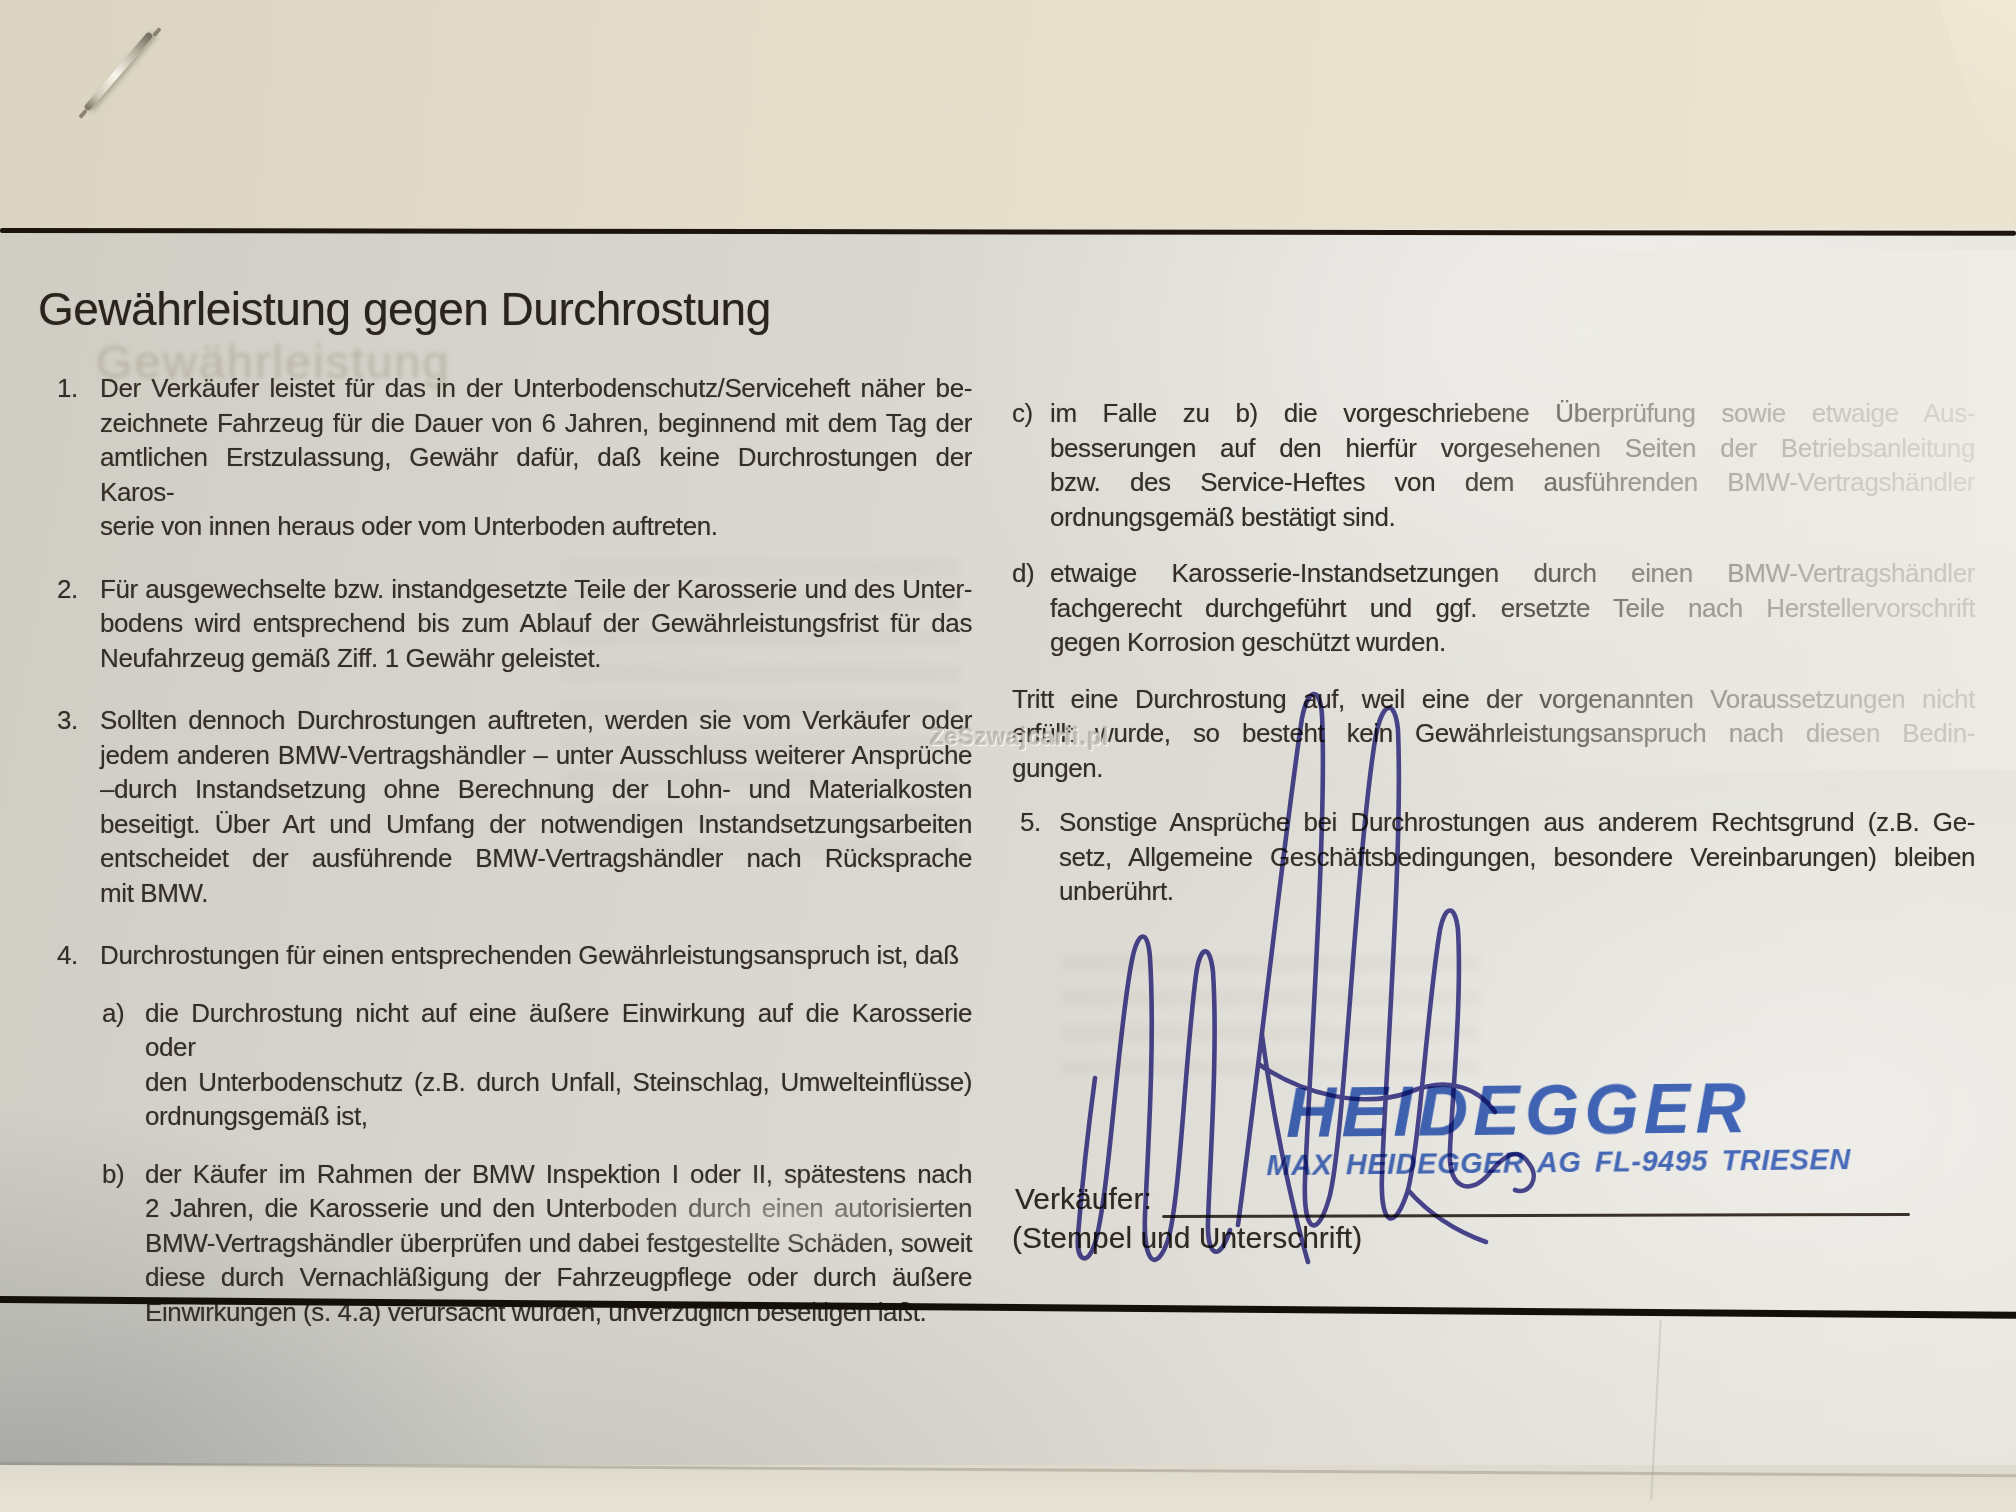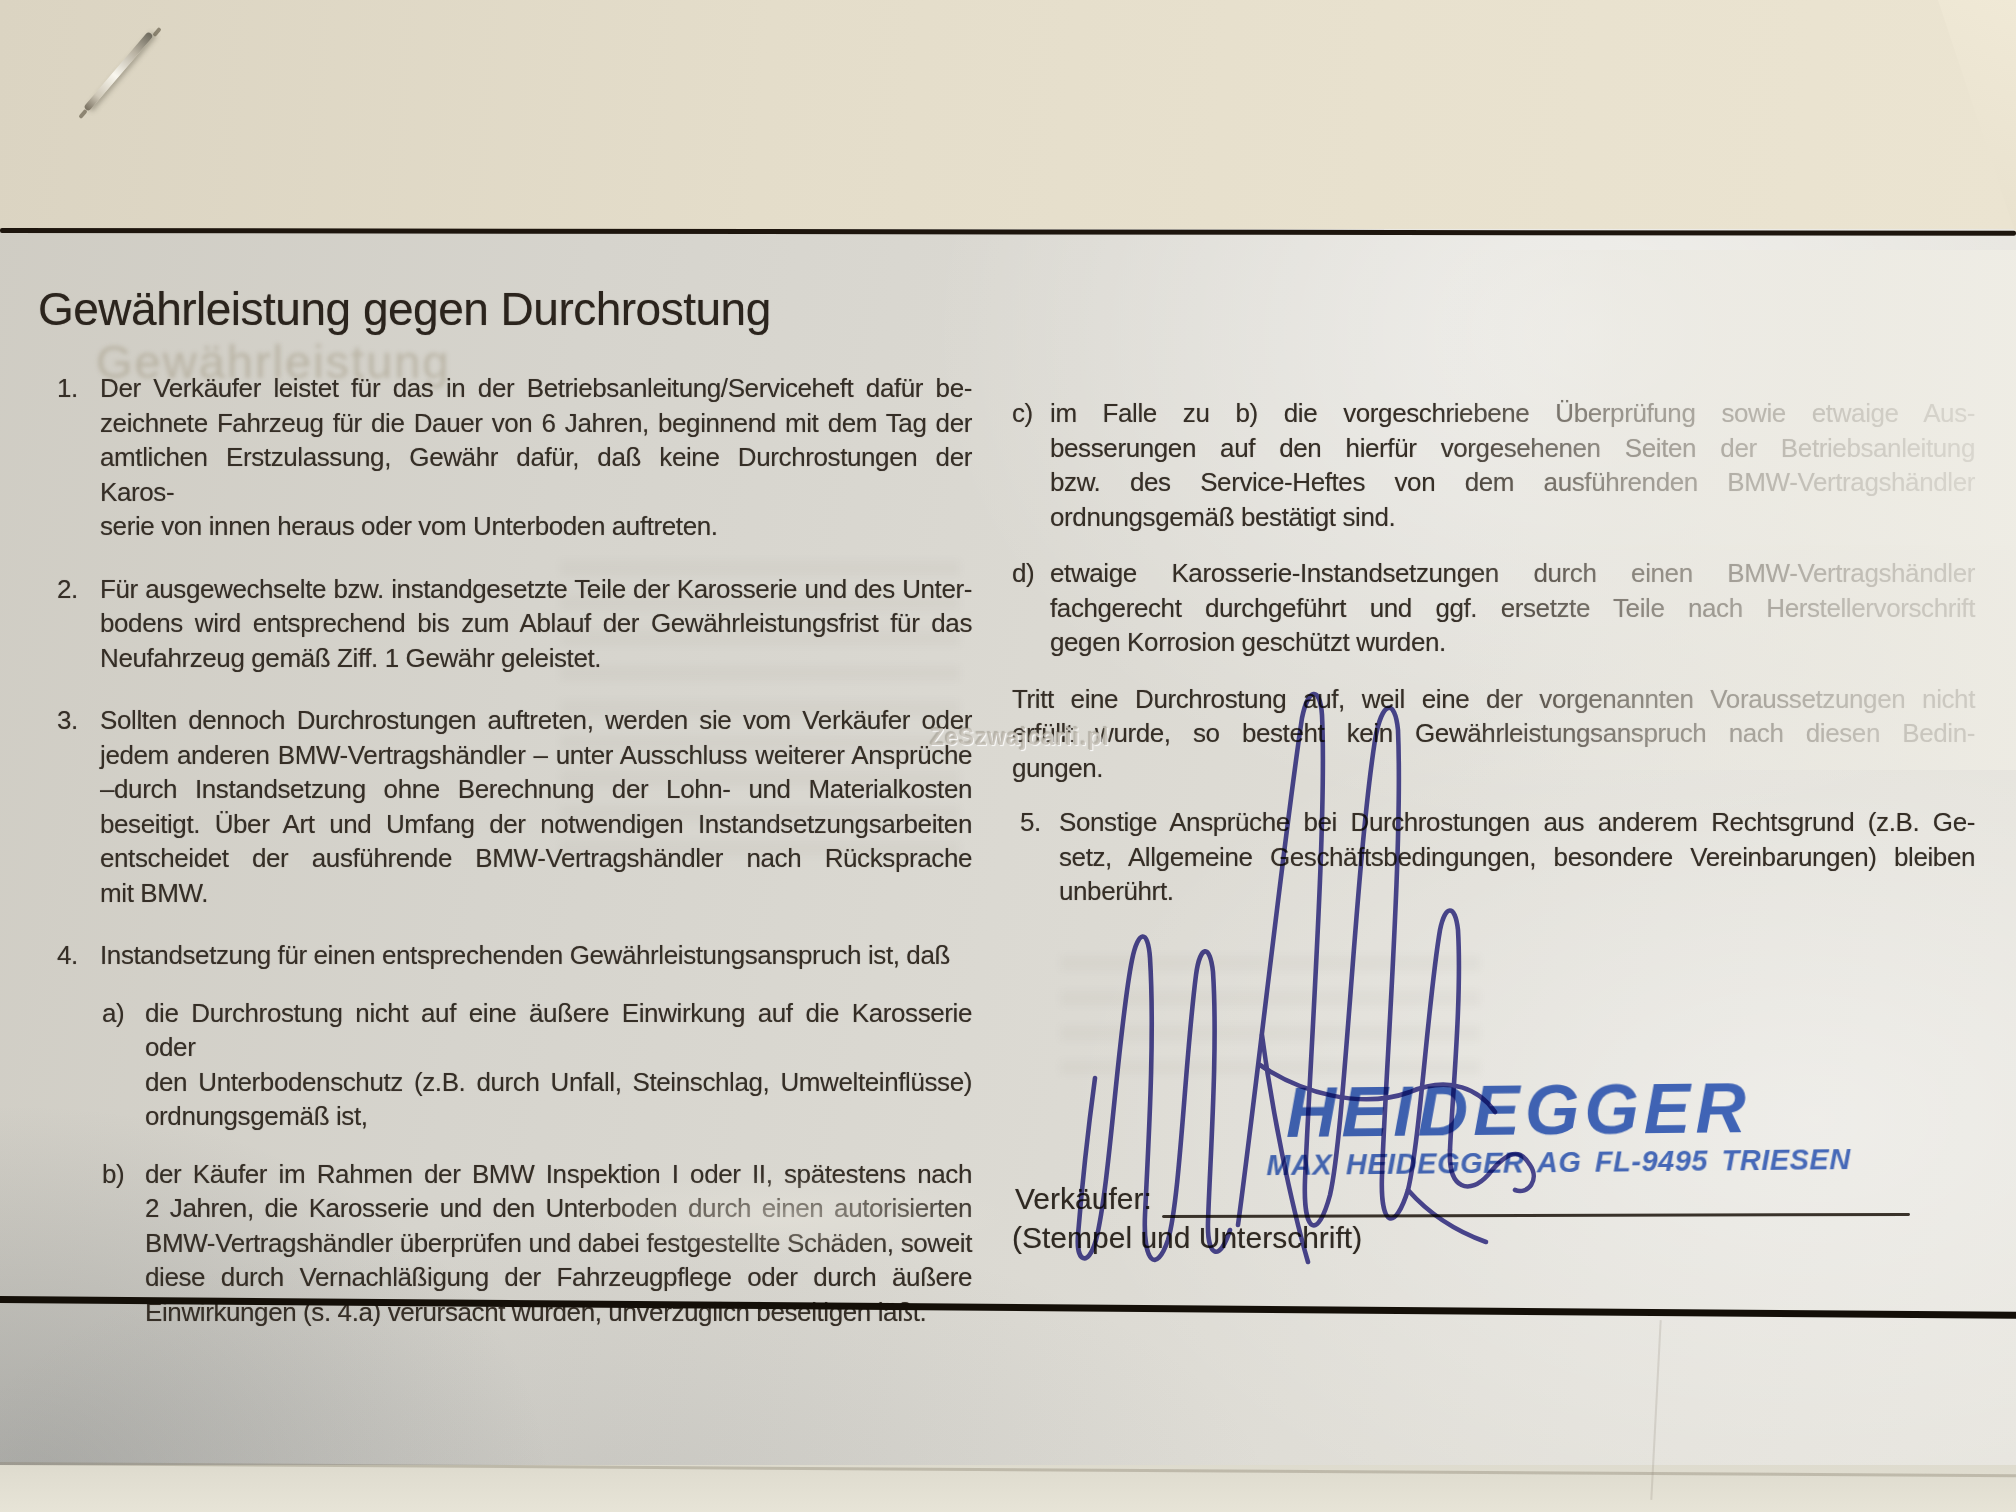--- a/index.html
+++ b/index.html
@@ -146,21 +146,21 @@
 
 <div class="ghost-title">Gewährleistung</div>
 <div class="bleed bleed-1"></div>
 <div class="bleed bleed-2"></div>
 
 <h1 class="doc-title" style="margin:0;font-weight:normal;text-align:center;">Gewährleistung gegen Durchrostung</h1>
 
 <div class="col col-left">
     <div class="para num">
       <span class="marker">1.</span>
-      <div class="line just">Der Verkäufer leistet für das in der Betriebsanleitung/Serviceheft dafür be-</div>
+      <div class="line just">Der Verkäufer leistet für das in der Unterbodenschutz/Serviceheft näher be-</div>
       <div class="line just">zeichnete Fahrzeug für die Dauer von 6 Jahren, beginnend mit dem Tag der</div>
       <div class="line just">amtlichen Erstzulassung, Gewähr dafür, daß keine Durchrostungen der Karos-</div>
       <div class="line">serie von innen heraus oder vom Unterboden auftreten.</div>
     </div>
     <div class="para num">
       <span class="marker">2.</span>
       <div class="line just">Für ausgewechselte bzw. instandgesetzte Teile der Karosserie und des Unter-</div>
       <div class="line just">bodens wird entsprechend bis zum Ablauf der Gewährleistungsfrist für das</div>
       <div class="line">Neufahrzeug gemäß Ziff. 1 Gewähr geleistet.</div>
     </div>
@@ -168,21 +168,21 @@
       <span class="marker">3.</span>
       <div class="line just">Sollten dennoch Durchrostungen auftreten, werden sie vom Verkäufer oder</div>
       <div class="line just">jedem anderen BMW-Vertragshändler – unter Ausschluss weiterer Ansprüche</div>
       <div class="line just">–durch Instandsetzung ohne Berechnung der Lohn- und Materialkosten</div>
       <div class="line just">beseitigt. Über Art und Umfang der notwendigen Instandsetzungsarbeiten</div>
       <div class="line just">entscheidet der ausführende BMW-Vertragshändler nach Rücksprache</div>
       <div class="line">mit BMW.</div>
     </div>
     <div class="para num">
       <span class="marker">4.</span>
-      <div class="line">Instandsetzung für einen entsprechenden Gewährleistungsanspruch ist, daß</div>
+      <div class="line">Durchrostungen für einen entsprechenden Gewährleistungsanspruch ist, daß</div>
     </div>
     <div class="para sub">
       <span class="marker">a)</span>
       <div class="line just">die Durchrostung nicht auf eine äußere Einwirkung auf die Karosserie oder</div>
       <div class="line just">den Unterbodenschutz (z.B. durch Unfall, Steinschlag, Umwelteinflüsse)</div>
       <div class="line">ordnungsgemäß ist,</div>
     </div>
     <div class="para sub">
       <span class="marker">b)</span>
       <div class="line just">der Käufer im Rahmen der BMW Inspektion I oder II, spätestens nach</div>

